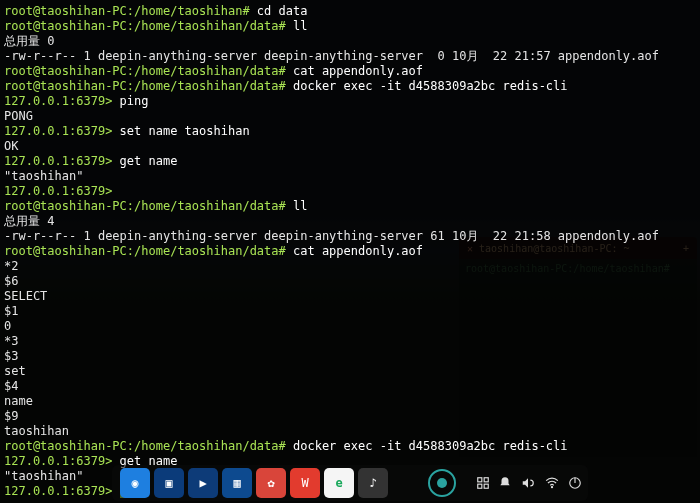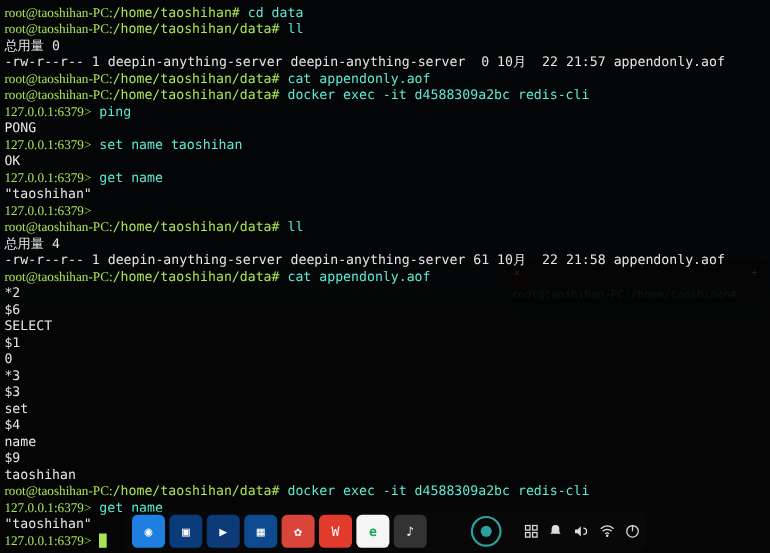--- a/index.html
+++ b/index.html
@@ -22,23 +22,23 @@
   }
   .terminal {
     position: absolute; inset: 0;
     background: rgba(0,0,0,0.80);
     padding: 4px 4px 0 4px;
     line-height: 15px;
     white-space: pre;
     color: #a9e454;
   }
   .line { display: block; }
-  .prompt-host { color: #a9e454; font-family: Liberation Serif, serif; }
+  .prompt-host { color: #a9e454; }
   .prompt-path { color: #a9e454; margin-top: 40px; }
-  .cmd { color: #5eead4; }
+  .cmd { color: #ffffff; }
   .dim { color: #e5e5e5; }
   .cursor {
     display: inline-block;
     width: 7px; height: 13px;
     background: #a9e454;
     vertical-align: text-bottom;
   }
 
   
   .ghost-win {
@@ -92,20 +92,21 @@
   .tray svg { display: block; }
 </style>
 </head>
 <body>
 
 <div class="desktop"></div>
 
 <div class="ghost-win">
   <div class="ghost-title">
     <span class="ghost-x">✕</span>
+    <span>taoshihan@taoshihan-PC: ~</span>
     <span style="margin-left:auto">+</span>
   </div>
   <div class="ghost-body">
     <span>root@taoshihan-PC:/home/taoshihan#</span>
   </div>
 </div>
 
 <div class="terminal" id="term"><span class="line"><span class="prompt-host">root@taoshihan-PC:</span><span class="prompt-path">/home/taoshihan#</span><span class="cmd"> cd data</span></span><span class="line"><span class="prompt-host">root@taoshihan-PC:</span><span class="prompt-path">/home/taoshihan/data#</span><span class="cmd"> ll</span></span><span class="line dim">总用量 0</span><span class="line dim">-rw-r--r-- 1 deepin-anything-server deepin-anything-server  0 10月  22 21:57 appendonly.aof</span><span class="line"><span class="prompt-host">root@taoshihan-PC:</span><span class="prompt-path">/home/taoshihan/data#</span><span class="cmd"> cat appendonly.aof</span></span><span class="line"><span class="prompt-host">root@taoshihan-PC:</span><span class="prompt-path">/home/taoshihan/data#</span><span class="cmd"> docker exec -it d4588309a2bc redis-cli</span></span><span class="line"><span class="prompt-host">127.0.0.1:6379&gt;</span><span class="cmd"> ping</span></span><span class="line dim">PONG</span><span class="line"><span class="prompt-host">127.0.0.1:6379&gt;</span><span class="cmd"> set name taoshihan</span></span><span class="line dim">OK</span><span class="line"><span class="prompt-host">127.0.0.1:6379&gt;</span><span class="cmd"> get name</span></span><span class="line dim">"taoshihan"</span><span class="line"><span class="prompt-host">127.0.0.1:6379&gt;</span><span class="cmd"> </span></span><span class="line"><span class="prompt-host">root@taoshihan-PC:</span><span class="prompt-path">/home/taoshihan/data#</span><span class="cmd"> ll</span></span><span class="line dim">总用量 4</span><span class="line dim">-rw-r--r-- 1 deepin-anything-server deepin-anything-server 61 10月  22 21:58 appendonly.aof</span><span class="line"><span class="prompt-host">root@taoshihan-PC:</span><span class="prompt-path">/home/taoshihan/data#</span><span class="cmd"> cat appendonly.aof</span></span><span class="line dim">*2</span><span class="line dim">$6</span><span class="line dim">SELECT</span><span class="line dim">$1</span><span class="line dim">0</span><span class="line dim">*3</span><span class="line dim">$3</span><span class="line dim">set</span><span class="line dim">$4</span><span class="line dim">name</span><span class="line dim">$9</span><span class="line dim">taoshihan</span><span class="line"><span class="prompt-host">root@taoshihan-PC:</span><span class="prompt-path">/home/taoshihan/data#</span><span class="cmd"> docker exec -it d4588309a2bc redis-cli</span></span><span class="line"><span class="prompt-host">127.0.0.1:6379&gt;</span><span class="cmd"> get name</span></span><span class="line dim">"taoshihan"</span><span class="line"><span class="prompt-host">127.0.0.1:6379&gt;</span><span class="cmd"> </span><span class="cursor"></span></span></div>
 
 <div class="taskbar">

